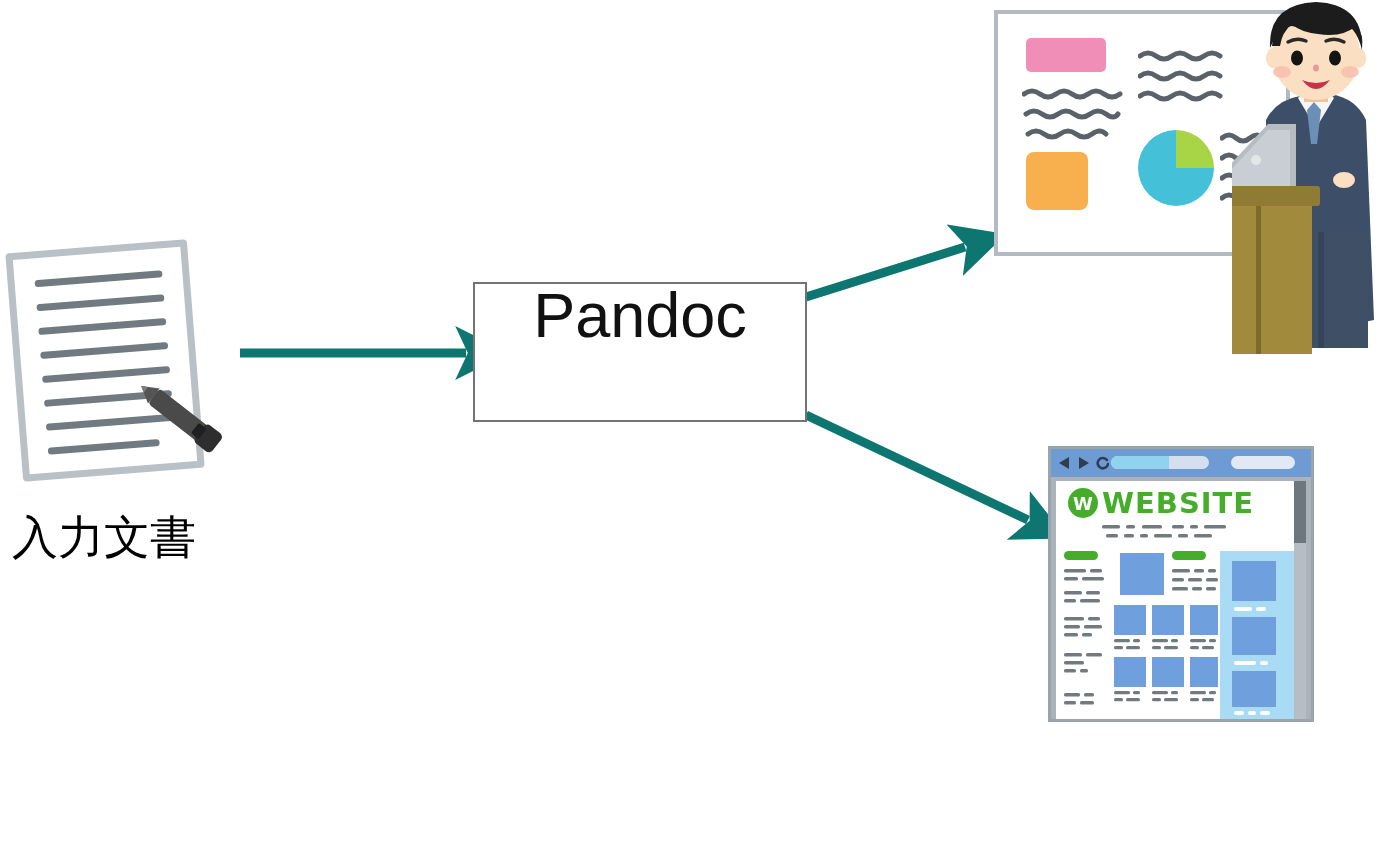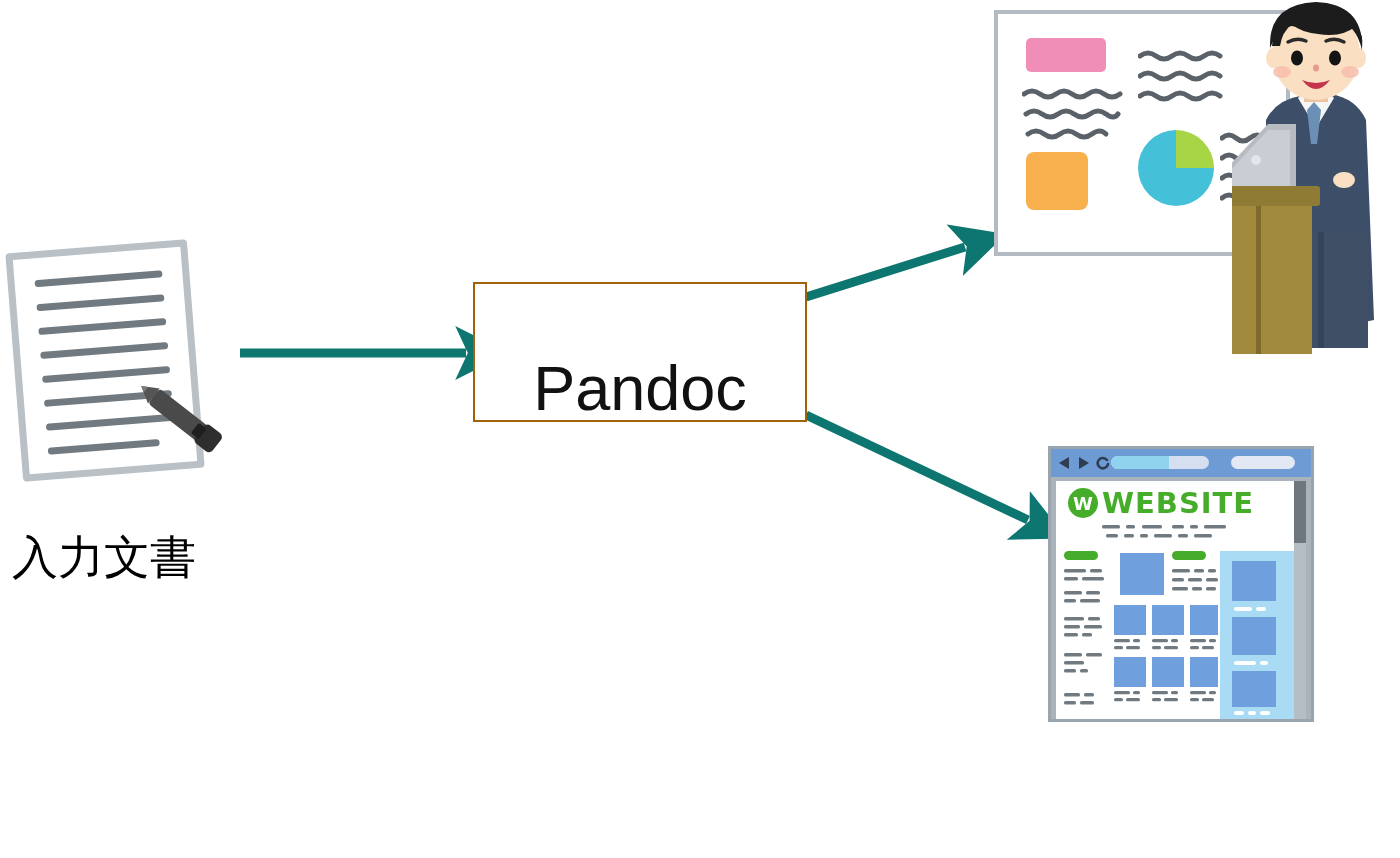--- a/index.html
+++ b/index.html
@@ -25,44 +25,44 @@
     position: absolute;
     left: 0; top: 0;
     width: 1400px; height: 858px;
     pointer-events: none;
   }
 
   
   #pandoc-box {
     left: 473px; top: 282px;
     width: 330px; height: 136px;
-    border: 2px solid #a16207;
+    border: 2px solid #737373;
     background: #ffffff;
     display: flex;
-    align-items: flex-end;
+    align-items: flex-start;
     justify-content: center;
   }
   #pandoc-label {
     font-size: 63px;
     color: #111111;
     font-family: "Liberation Sans", "DejaVu Sans", sans-serif;
     font-weight: 400;
     letter-spacing: 0px;
     line-height: 1;
   }
 
   
   .jp-label {
     font-size: 46px;
     color: #000000;
     font-family: "DejaVu Sans", "Liberation Sans", sans-serif;
     white-space: nowrap;
     line-height: 1.1;
   }
-  #input-label { left: 12px; top: 532px; }
+  #input-label { left: 12px; top: 512px; }
   #output-label { left: 1083px; top: 768px; }
 
   
   #input-doc {
     left: 8px; top: 240px;
     width: 230px; height: 245px;
   }
   #doc-sheet {
     left: 6px; top: 6px;
     width: 168px; height: 215px;

